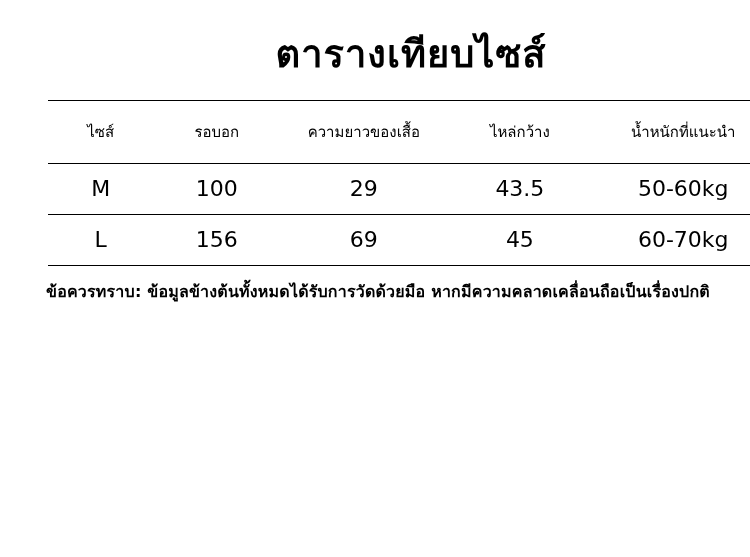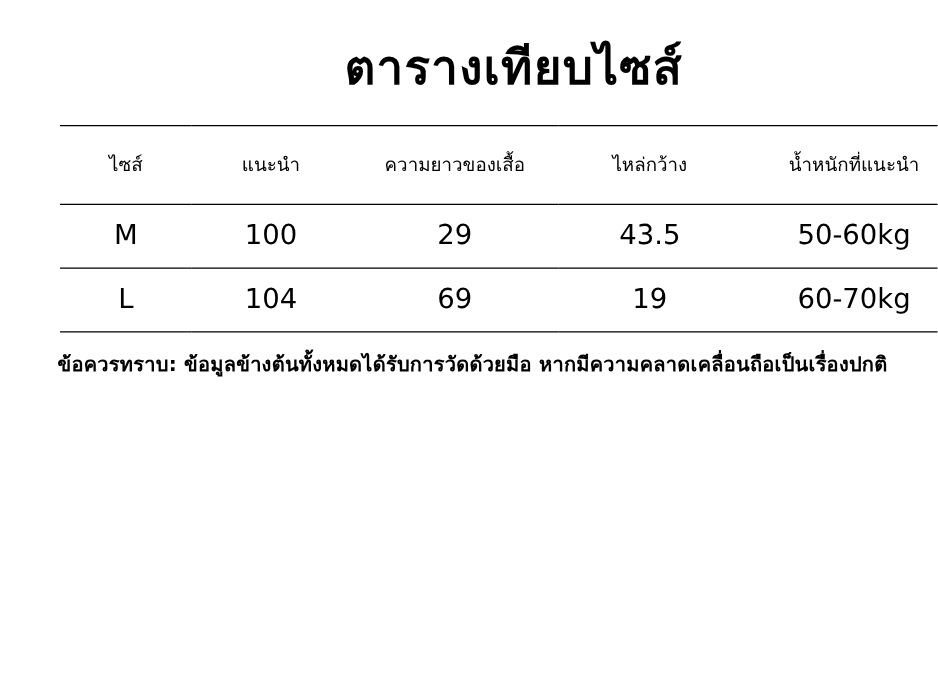--- a/index.html
+++ b/index.html
@@ -85,39 +85,39 @@
       <colgroup>
         <col class="c0">
           <col class="c1">
           <col class="c2">
           <col class="c3">
           <col class="c4">
       </colgroup>
       <thead>
         <tr class="head-row">
           <th>ไซส์</th>
-          <th>แนะนำ</th>
+          <th>รอบอก</th>
           <th>ความยาวของเสื้อ</th>
           <th>ไหล่กว้าง</th>
           <th>น้ำหนักที่แนะนำ</th>
         </tr>
       </thead>
       <tbody>
         <tr class="body-row">
           <td>M</td>
           <td>100</td>
           <td>29</td>
           <td>43.5</td>
           <td>50-60kg</td>
         </tr>
         <tr class="body-row">
           <td>L</td>
-          <td>104</td>
+          <td>156</td>
           <td>69</td>
-          <td>19</td>
+          <td>45</td>
           <td>60-70kg</td>
         </tr>
       </tbody>
     </table>
   </div>
 
   <div class="footnote">ข้อควรทราบ: ข้อมูลข้างต้นทั้งหมดได้รับการวัดด้วยมือ หากมีความคลาดเคลื่อนถือเป็นเรื่องปกติ</div>
 
 </div>
 

